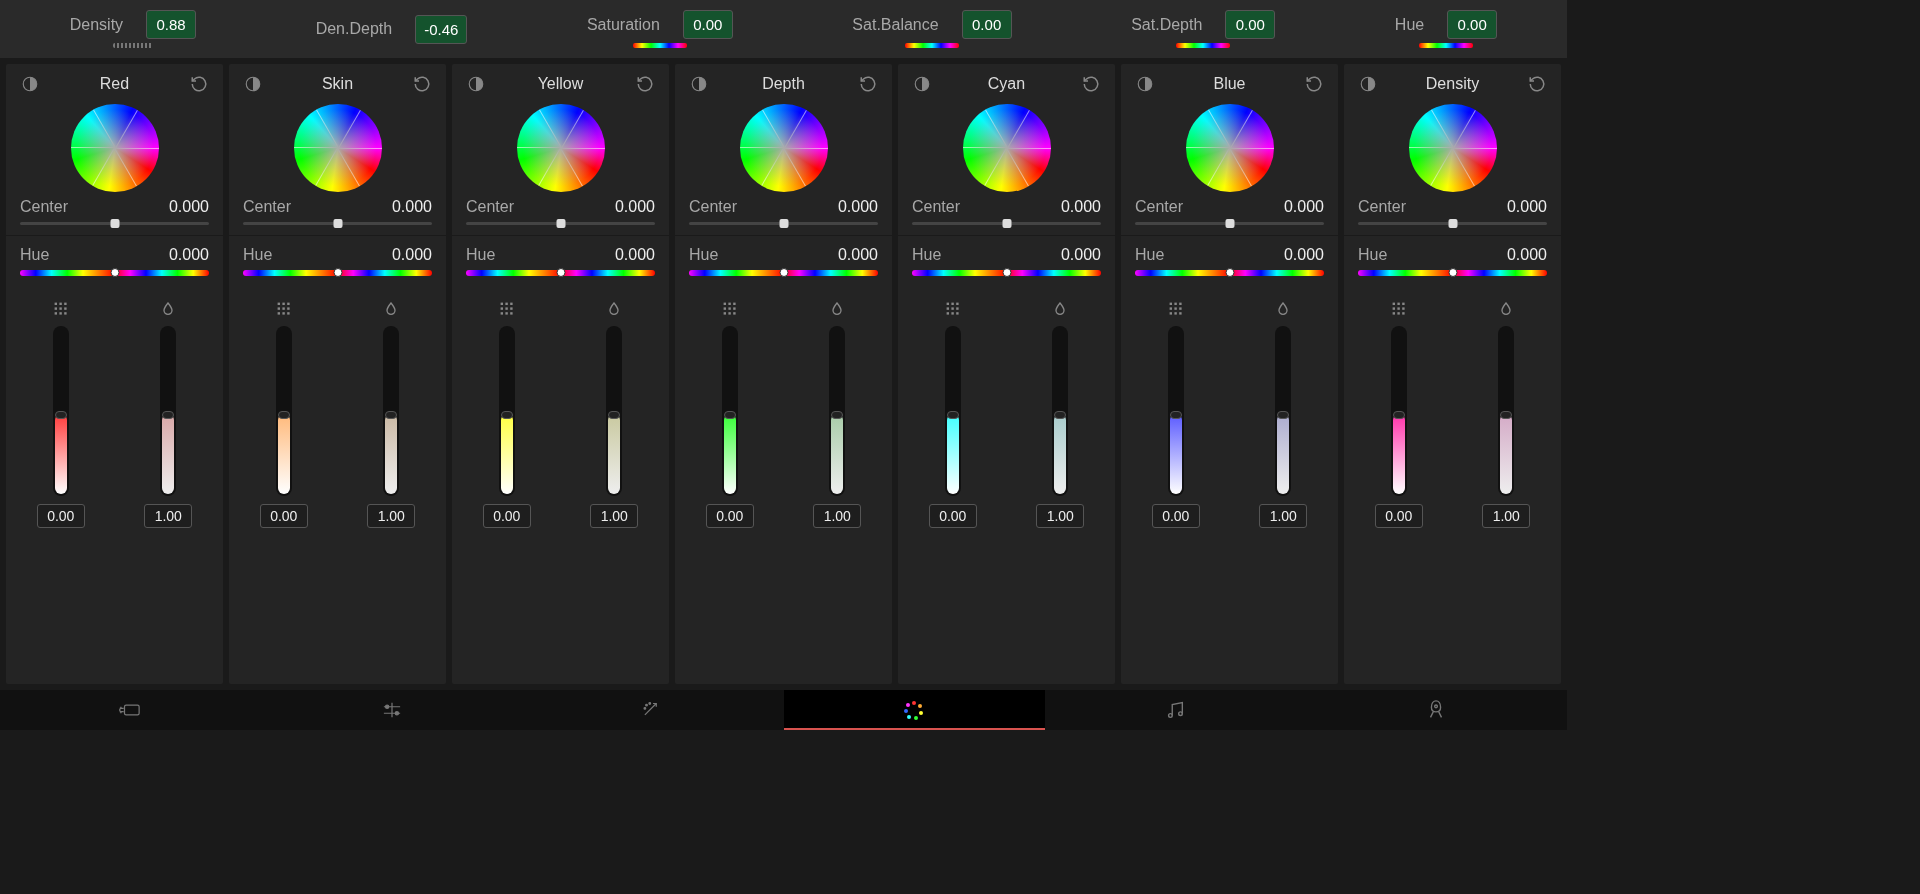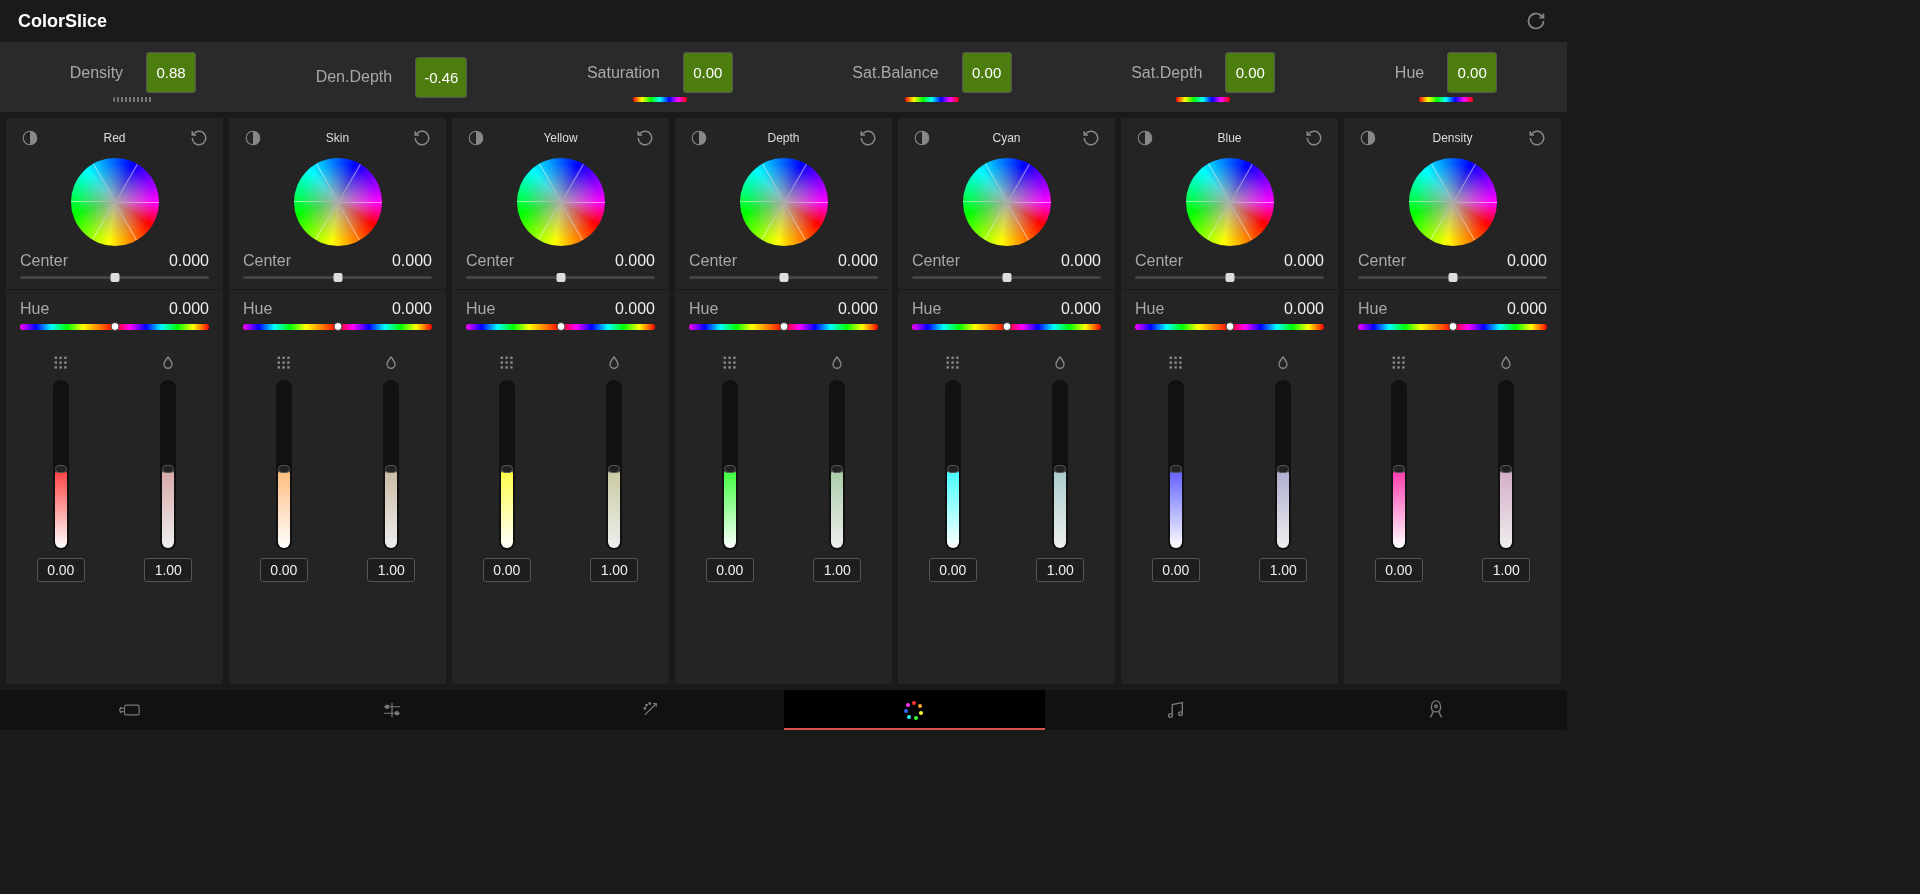--- a/index.html
+++ b/index.html
@@ -5,31 +5,31 @@
 * { margin:0; padding:0; box-sizing:border-box; font-family:Arial,Helvetica,sans-serif; user-select:none; }
 body { background:#1a1a1a; color:#ccc; width:1567px; height:730px; overflow:hidden; }
 .panel { display:flex; flex-direction:column; height:100%; }
 .titlebar { display:flex; align-items:center; justify-content:space-between; padding:8px 18px; background:#1a1a1a; }
 .titlebar .title { color:#fff; font-size:18px; font-weight:bold; }
 .titlebar .reset-all { width:26px; height:26px; display:flex; align-items:center; justify-content:center; color:#888; cursor:pointer; }
 .global-row { display:flex; align-items:center; justify-content:space-around; background:#2a2a2a; padding:10px 10px; }
 .global-item { display:flex; flex-direction:column; align-items:center; gap:2px; }
 .global-top { display:flex; align-items:center; gap:23px; }
 .global-label { color:#a8a8a8; font-size:16px; }
-.valbox { border:1px solid #555; background:#4d7c0f; color:#fff; font-size:15px; padding:11px 8px; border-radius:3px; min-width:50px; text-align:center; }
+.valbox { border:1px solid #555; background:#14532d; color:#fff; font-size:15px; padding:5px 8px; border-radius:3px; min-width:50px; text-align:center; }
 .mini-spectrum { width:54px; height:5px; border-radius:2px; margin-top:2px; }
 .mini-dots { width:40px; height:5px; background:repeating-linear-gradient(90deg,#777 0 2px,transparent 2px 4px); margin-top:2px; border-radius:2px;}
 .spectrum-bg { background:linear-gradient(90deg,#f00,#ff8000,#ff0,#80ff00,#0f0,#00ff80,#0ff,#0080ff,#00f,#8000ff,#f0f,#ff0080,#f00); }
 .spectrum-shift { background:linear-gradient(90deg,#f0f,#00f,#0ff,#0f0,#ff0,#ff8000,#f00,#f0f,#00f,#0ff,#0f0,#ff0,#f00); }
 .channels { display:flex; flex:1; padding:6px 6px; gap:6px; overflow:hidden; }
 .channel { flex:1; background:#242424; display:flex; flex-direction:column; border-radius:2px; }
 .ch-top, .ch-hue, .ch-sliders { padding:10px 14px; }
 .ch-top { border-bottom:1px solid #1a1a1a; }
 .ch-header-row { display:flex; align-items:center; justify-content:space-between; }
-.ch-name { color:#ddd; font-size:12px; font-weight:500; }
+.ch-name { color:#ddd; font-size:16px; font-weight:500; }
 .icon-btn { width:20px; height:20px; color:#888; cursor:pointer; display:flex; align-items:center; justify-content:center; }
 .wheel-wrap { display:flex; justify-content:center; padding:10px 0 6px 0; }
 .wheel { width:88px; height:88px; border-radius:50%; position:relative; background:conic-gradient(from 90deg,#f0f,#f00,#ff8000,#ff0,#80ff00,#0f0,#00ff80,#0ff,#0080ff,#00f,#8000ff,#f0f); overflow:hidden; }
 .wheel::after { content:""; position:absolute; inset:0; border-radius:50%; background:radial-gradient(circle,#aaa 0%,rgba(170,170,170,0.7) 18%,transparent 62%); }
 .wheel .spoke { position:absolute; left:50%; top:50%; width:44px; height:1px; background:rgba(255,255,255,0.55); transform-origin:0 0; }
 .row-val { display:flex; align-items:center; justify-content:space-between; font-size:16px; color:#a8a8a8; }
 .row-val .num { color:#eee; font-variant-numeric:tabular-nums; }
 .thin-track { height:3px; background:#444; border-radius:2px; position:relative; margin-top:6px; }
 .thin-track .thumb { position:absolute; width:9px; height:9px; background:#ddd; border-radius:2px; top:-3px; left:50%; transform:translateX(-50%); }
 .hue-strip { height:6px; border-radius:3px; position:relative; margin-top:6px; }
@@ -45,29 +45,20 @@
 .bottom-nav .tab { flex:1; display:flex; align-items:center; justify-content:center; color:#777; position:relative; cursor:pointer; }
 .bottom-nav .tab.active { background:#000; color:#fff; }
 .bottom-nav .tab.active::after { content:""; position:absolute; bottom:0; left:0; right:0; height:2px; background:#d9534f; }
 svg { display:block; }
 </style>
 </head>
 <body>
 
 <div class="panel">
 
-  <div class="titlebar">
-    <span class="title">ColorSlice</span>
-    <span class="reset-all icon-btn">
-      <svg width="20" height="20" viewBox="0 0 24 24" fill="none" stroke="currentColor" stroke-width="2">
-          <path d="M21 12a9 9 0 1 1-3-6.7L21 8"></path>
-          <path d="M21 3v5h-5"></path>
-        </svg>
-    </span>
-  </div>
 
   <div class="global-row" id="global-row">
       <div class="global-item">
     <div class="global-top">
       <span class="global-label">Density</span>
       <span class="valbox">0.88</span>
     </div>
     <div class="mini-dots"></div>
       </div>
       <div class="global-item">

